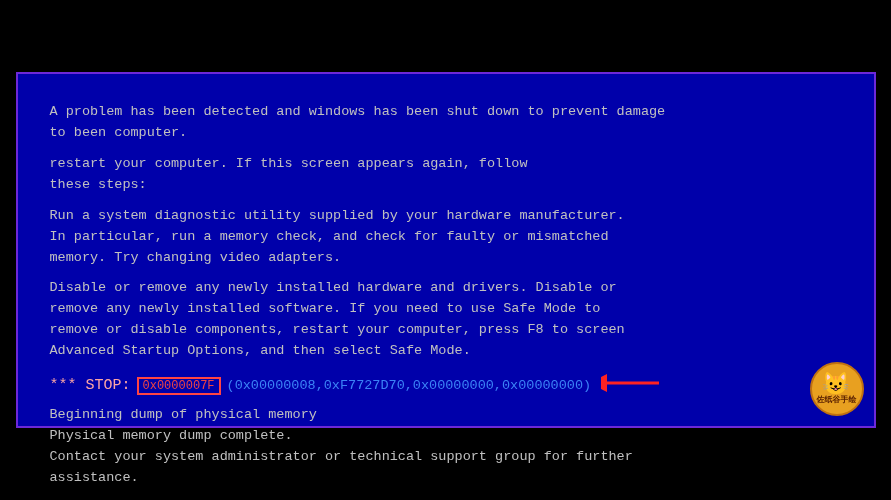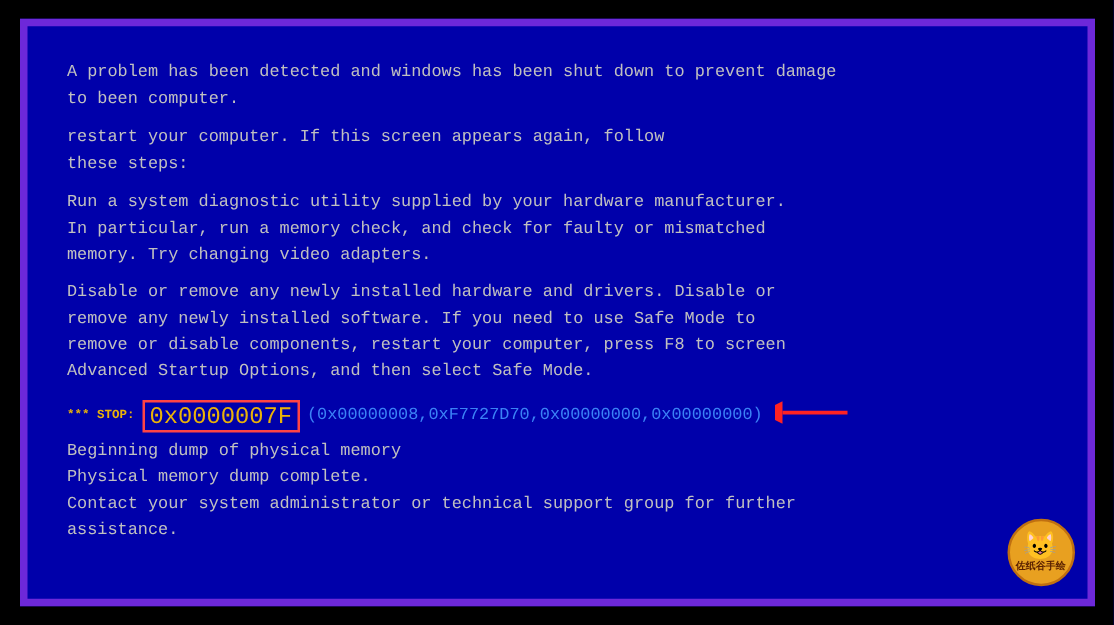--- a/index.html
+++ b/index.html
@@ -8,49 +8,48 @@
       height: 500px;
       background: #000;
       display: flex;
       align-items: center;
       justify-content: center;
       font-family: 'Courier New', Courier, monospace;
       overflow: hidden;
     }
     .screen {
       width: 860px;
-      height: 470px;
+      height: 356px;
       background: #0000AA;
       position: relative;
       padding: 28px 32px 28px 32px;
-      border: 6px solid #6d28d9;
+      border: 2px solid #6d28d9;
     }
     .bsod-text {
       color: #C0C0C0;
       font-size: 13.5px;
       line-height: 1.55;
       white-space: pre-wrap;
       word-break: break-word;
     }
     .stop-line {
       display: flex;
       align-items: center;
       gap: 6px;
       margin: 6px 0 6px 0;
     }
     .stop-prefix {
-      color: #eab308;
-      font-size: 10px;
+      color: #fca5a5;
+      font-size: 15px;
       font-family: 'Courier New', Courier, monospace;
-      font-weight: bold;
     }
     .stop-code-box {
       border: 2px solid #FF4444;
-      color: #eab308;
-      font-size: 19px;
+      color: #ef4444;
+      font-size: 12px;
       font-family: 'Courier New', Courier, monospace;
       padding: 0px 4px;
       background: #0000AA;
     }
     .stop-params {
       color: #3b82f6;
       font-size: 13.5px;
       font-family: 'Courier New', Courier, monospace;
     }
     .arrow-container {

